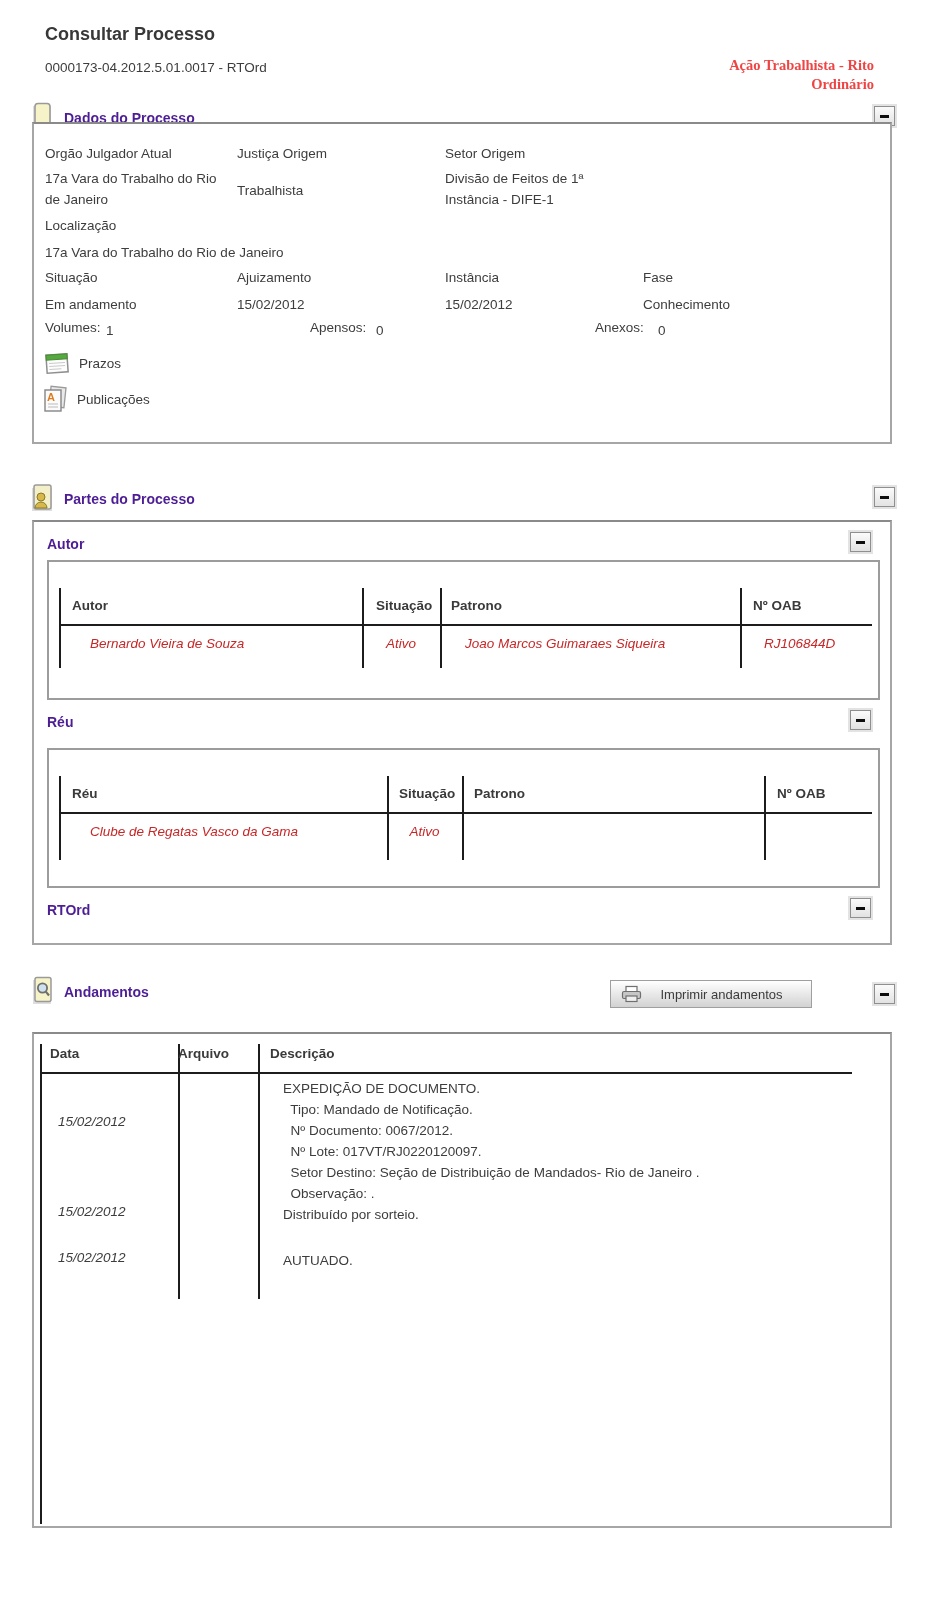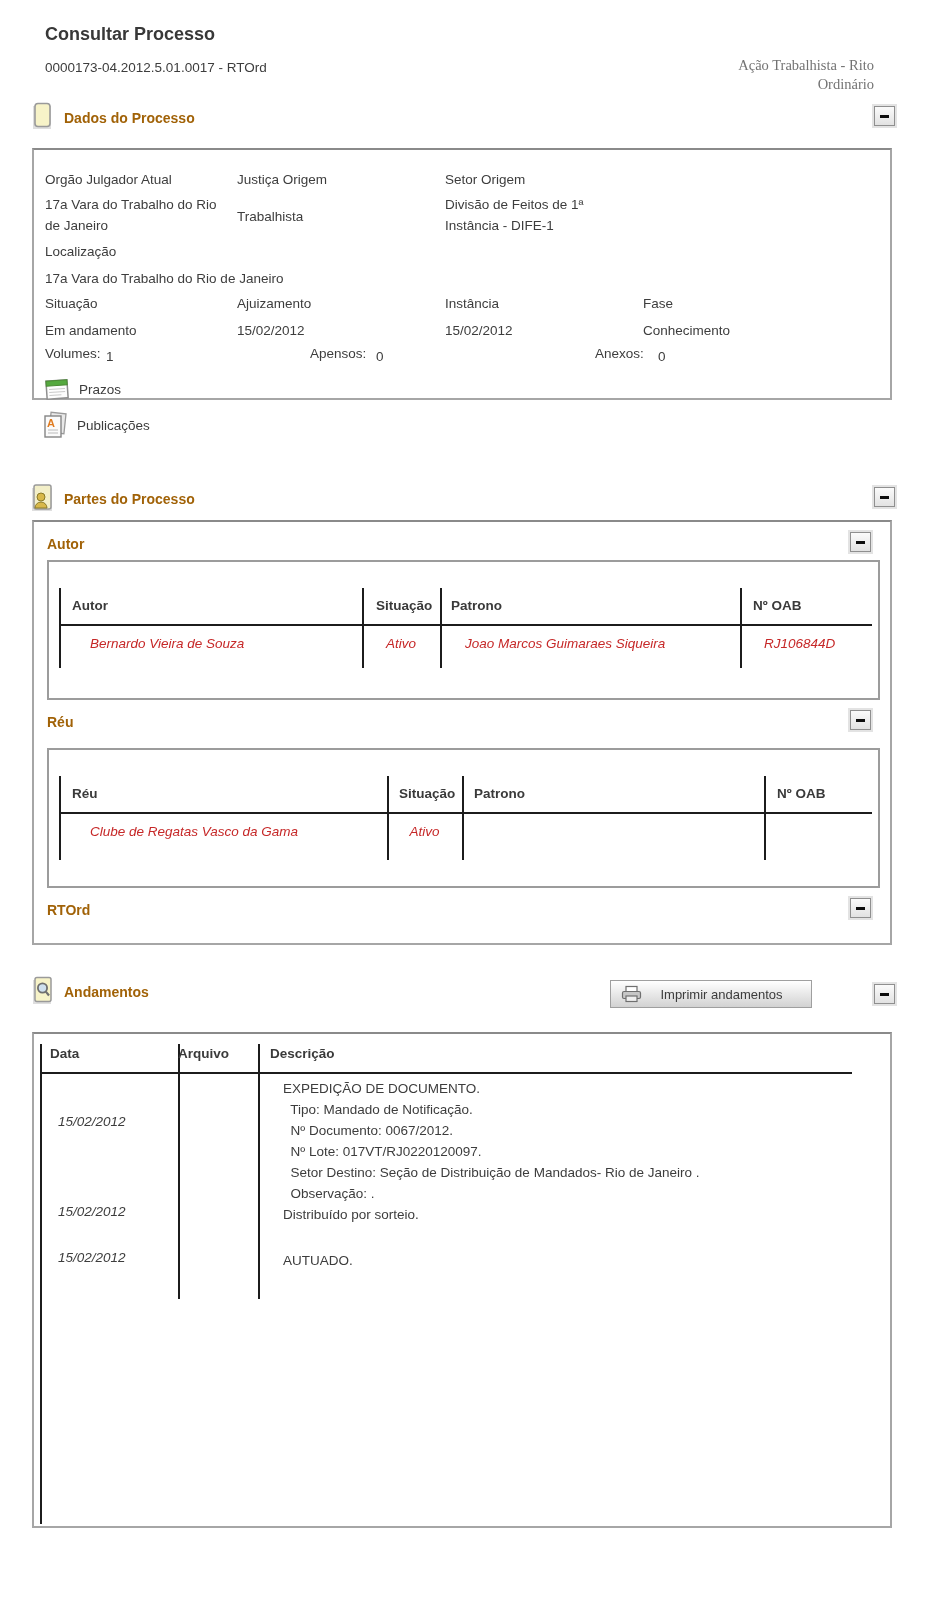--- a/index.html
+++ b/index.html
@@ -6,24 +6,24 @@
   body{
     width:940px;height:1600px;position:relative;
     font-family:"Liberation Sans", sans-serif;color:#3d3d3d;
     overflow:hidden;
   }
   .abs{position:absolute;}
   .page-title{position:absolute;left:45px;top:12px;font-size:18px;font-weight:bold;color:#383838;}
   .proc-num{position:absolute;left:45px;top:60px;font-size:13.5px;color:#3d3d3d;}
   .proc-class{
     position:absolute;right:66px;top:56px;width:190px;text-align:right;
-    font-family:"Liberation Serif", serif;font-weight:normal;font-size:14.5px;
-    line-height:19px;color:#737373;
-  }
-  .sec-label{position:absolute;font-size:14px;font-weight:bold;color:#a16207;white-space:nowrap;}
+    font-family:"Liberation Serif", serif;font-weight:bold;font-size:14.5px;
+    line-height:19px;color:#ef4444;
+  }
+  .sec-label{position:absolute;font-size:14px;font-weight:bold;color:#4c1d95;white-space:nowrap;}
   .panel{
     position:absolute;left:32px;width:860px;box-sizing:border-box;background:#fff;
     border:2px solid #a6a6a6;border-top-color:#8a8a8a;
   }
   .subbox{
     position:absolute;box-sizing:border-box;background:#fff;
     border:2px solid #9c9c9c;
   }
   .minus-btn{
     position:absolute;width:21px;height:20px;padding:0;cursor:pointer;
@@ -60,21 +60,21 @@
 
 <svg class="abs" style="left:32px;top:102px" width="22" height="28">
   <rect x="1" y="4" width="18" height="23" fill="#dedede"></rect>
   <rect x="3" y="1.5" width="15" height="23" rx="3" fill="#f7f3c8" stroke="#9a9a9a" stroke-width="1.6"></rect>
 </svg>
 <div class="sec-label" style="left:64px;top:110px">Dados do Processo</div>
 <button class="minus-btn" style="left:874px;top:106px">
   <span class="minus-glyph"></span>
 </button>
 
-<div class="panel" style="top:148px;height:252px">
+<div class="panel" style="top:122px;height:322px">
   <span class="lbl" style="left:11px;top:22px">Orgão Julgador Atual</span>
   <span class="lbl" style="left:203px;top:22px">Justiça Origem</span>
   <span class="lbl" style="left:411px;top:22px">Setor Origem</span>
 
   <span class="val wrap" style="left:11px;top:44px;width:172px">17a Vara do Trabalho do Rio de Janeiro</span>
   <span class="val" style="left:203px;top:56px">Trabalhista</span>
   <span class="val wrap" style="left:411px;top:44px;width:170px">Divisão de Feitos de 1ª Instância - DIFE-1</span>
 
   <span class="lbl" style="left:11px;top:94px">Localização</span>
   <span class="val" style="left:11px;top:118px">17a Vara do Trabalho do Rio de Janeiro</span>

